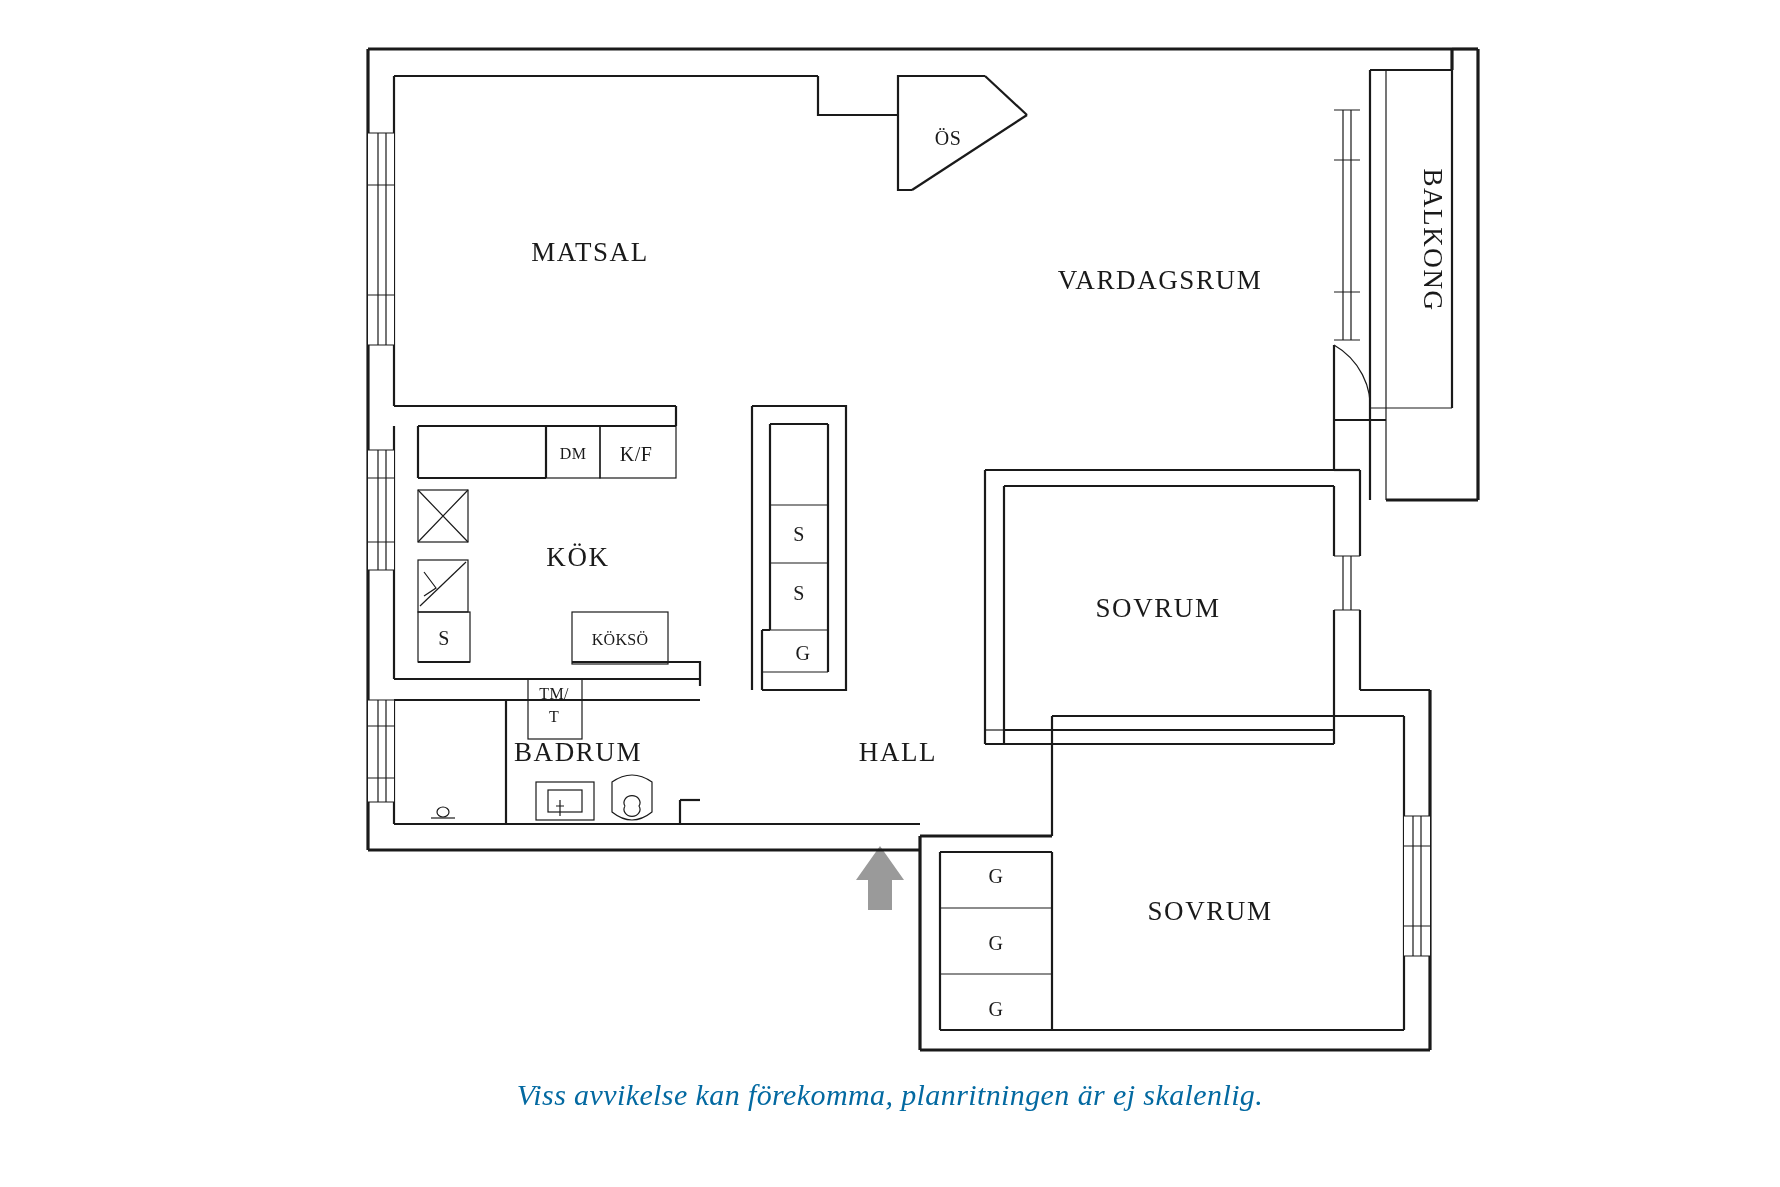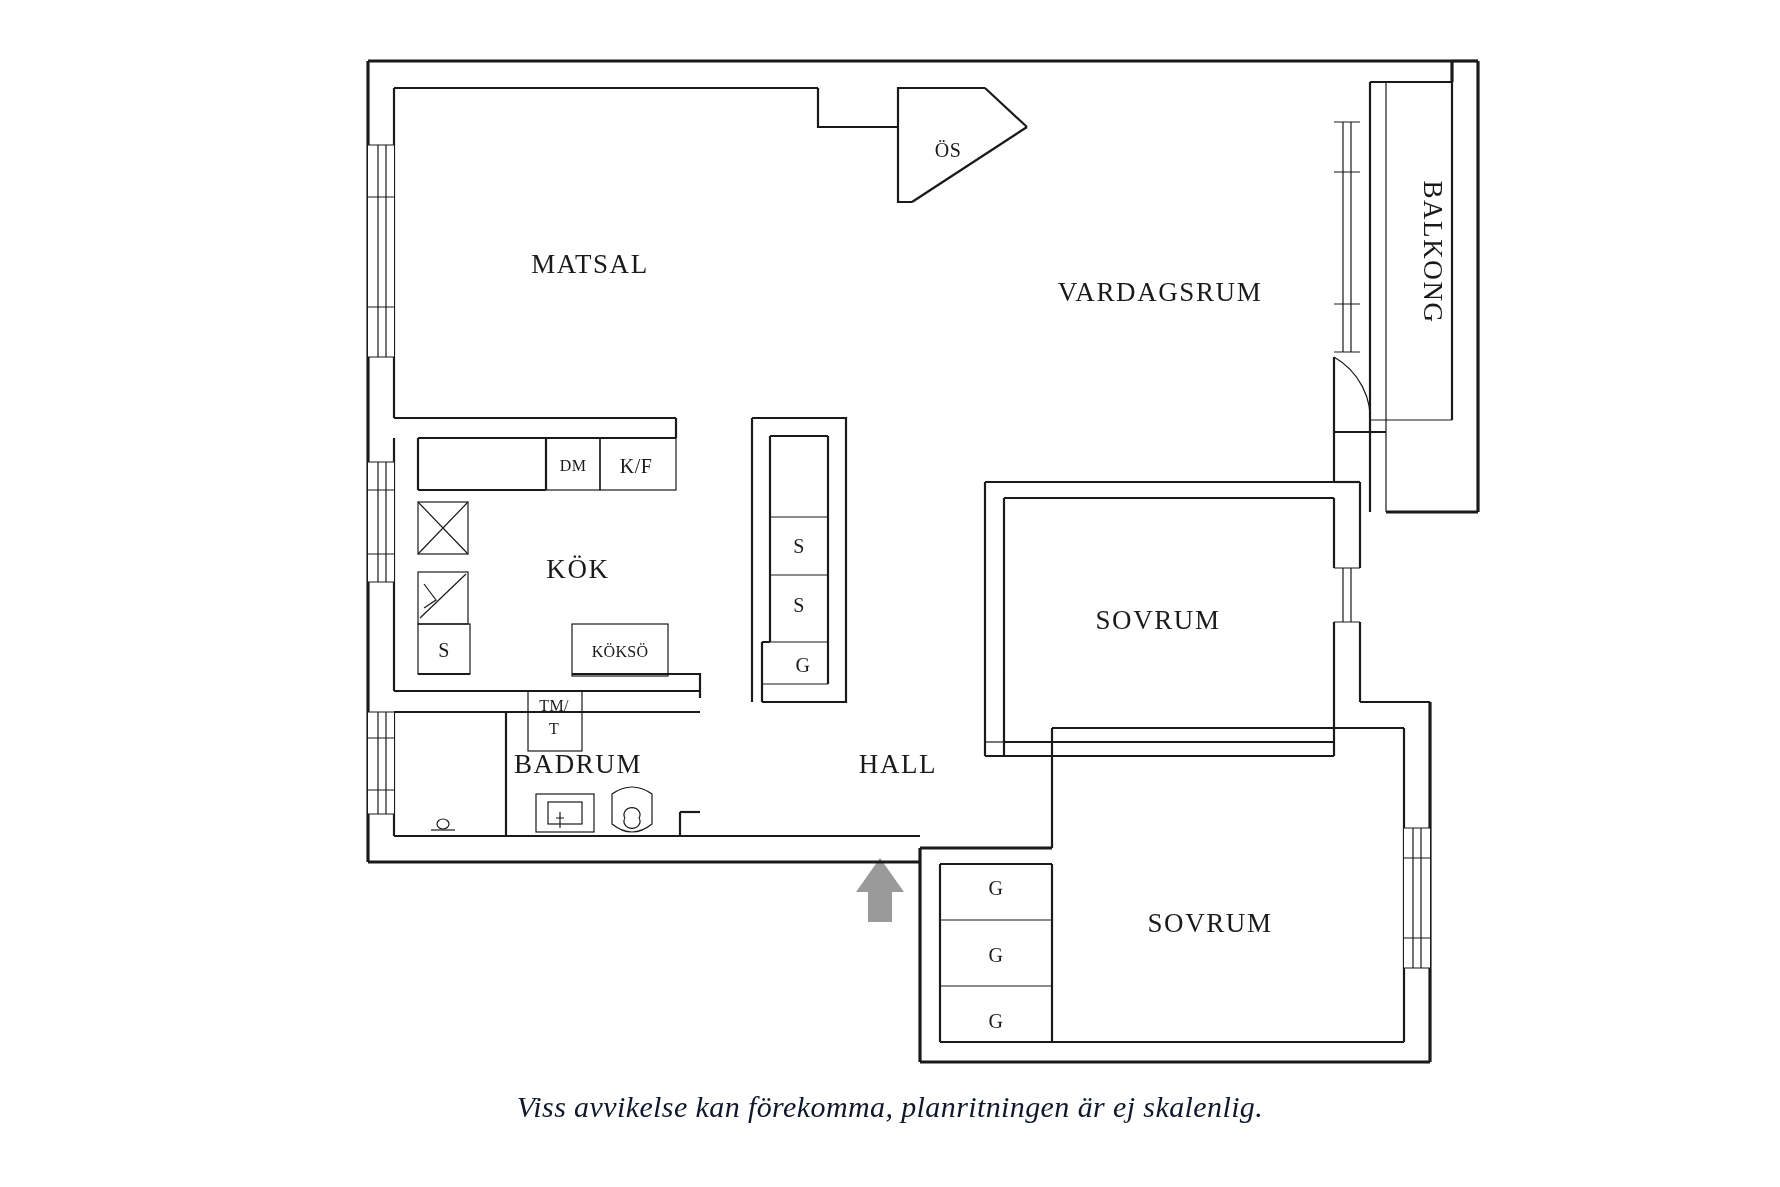--- a/index.html
+++ b/index.html
@@ -11,21 +11,21 @@
     width: 1780px;
     height: 1187px;
     position: relative;
     font-family: "Liberation Serif", serif;
     color: #1a1a1a;
     overflow: hidden;
   }
   #floorplan-root {
     position: absolute;
     left: 0;
-    top: 12px;
+    top: 0;
     width: 1780px;
     height: 1109px;
   }
   svg#plan {
     position: absolute;
     left: 0;
     top: 0;
     width: 1780px;
     height: 1187px;
     display: block;
@@ -71,21 +71,21 @@
   .caption {
     position: absolute;
     left: 0;
     top: 1078px;
     width: 1780px;
     text-align: center;
     font-family: "Liberation Serif", serif;
     font-style: italic;
     font-size: 30px;
     letter-spacing: 0.4px;
-    color: #0f172a;
+    color: #0369a1;
   }
   .entry-arrow {
     fill: #9a9a9a;
     stroke: none;
   }
 </style>
 </head>
 <body>
 
 <div id="floorplan-root">

